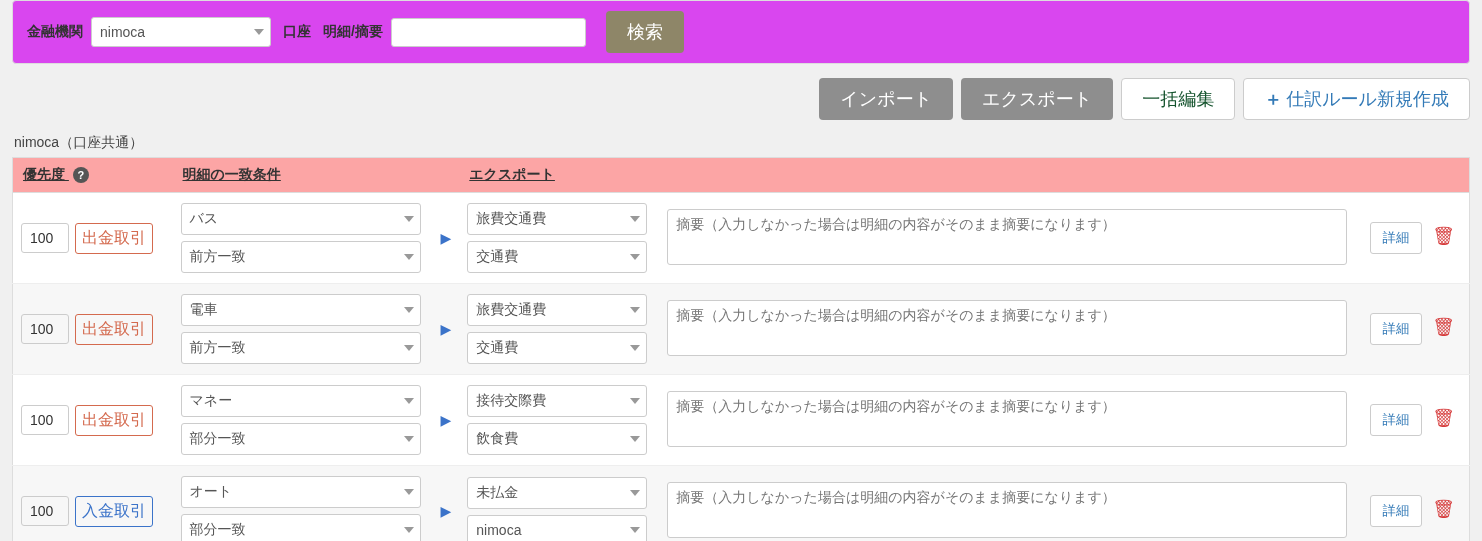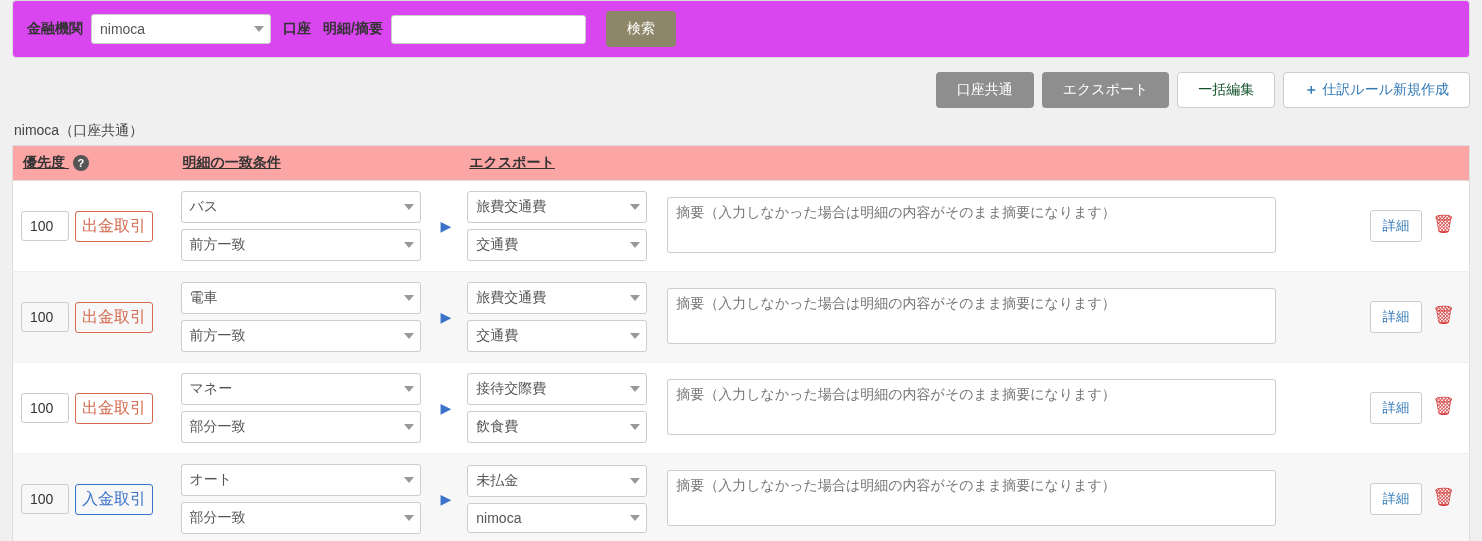--- a/index.html
+++ b/index.html
@@ -33,21 +33,21 @@
   }
   .text-input {
     border: 1px solid #ccc;
     border-radius: 3px;
     padding: 6px 8px;
     min-width: 180px;
   }
   .btn {
     border-radius: 4px;
     padding: 8px 20px;
-    font-size: 14px;
+    font-size: 18px;
     border: 1px solid transparent;
     cursor: pointer;
     display: inline-flex;
     align-items: center;
     gap: 4px;
   }
   .btn-olive { background: #8e8668; color: #fff; }
   .btn-grey { background: #8e8e8e; color: #fff; }
   .btn-outline { background: #fff; color: #337ab7; border: 1px solid #ccc; }
   .btn-outline.bulk { color: #14532d; }
@@ -92,21 +92,21 @@
   }
   .tag.out { color: #d46a4e; border-color: #d46a4e; }
   .tag.in  { color: #3b73c9; border-color: #3b73c9; }
 
   .stack { display: flex; flex-direction: column; gap: 6px; }
   .row-inputs .select-box, .row-inputs .text-input { width: 240px; min-width: 0; }
   .category-col .select-box { width: 180px; min-width: 0; }
   .arrow-cell { color: #3b73c9; font-size: 14px; padding: 0 2px; text-align: center; width: 24px; }
 
   .summary-textarea {
-    width: 609px;
+    width: 680px;
     height: 56px;
     border: 1px solid #ccc;
     border-radius: 3px;
     padding: 6px 8px;
     resize: none;
     color: #c2410c;
     font-family: inherit;
     font-size: 14px;
   }
   .detail-btn {
@@ -135,21 +135,21 @@
 
     <span class="filter-label">口座</span>
 
     <span class="filter-label">明細/摘要</span>
     <input class="text-input" value="" style="">
 
     <button class="btn btn-olive" style="margin-left:12px;">検索</button>
   </div>
 
   <div class="action-row">
-    <button class="btn btn-grey">口座共通</button>
+    <button class="btn btn-grey">インポート</button>
     <button class="btn btn-grey">エクスポート</button>
     <button class="btn btn-outline bulk">一括編集</button>
     <button class="btn btn-outline">
       <span class="plus-icon">＋</span>
       <span>仕訳ルール新規作成</span>
     </button>
   </div>
 
   <div class="section-heading">nimoca（口座共通）</div>
 

